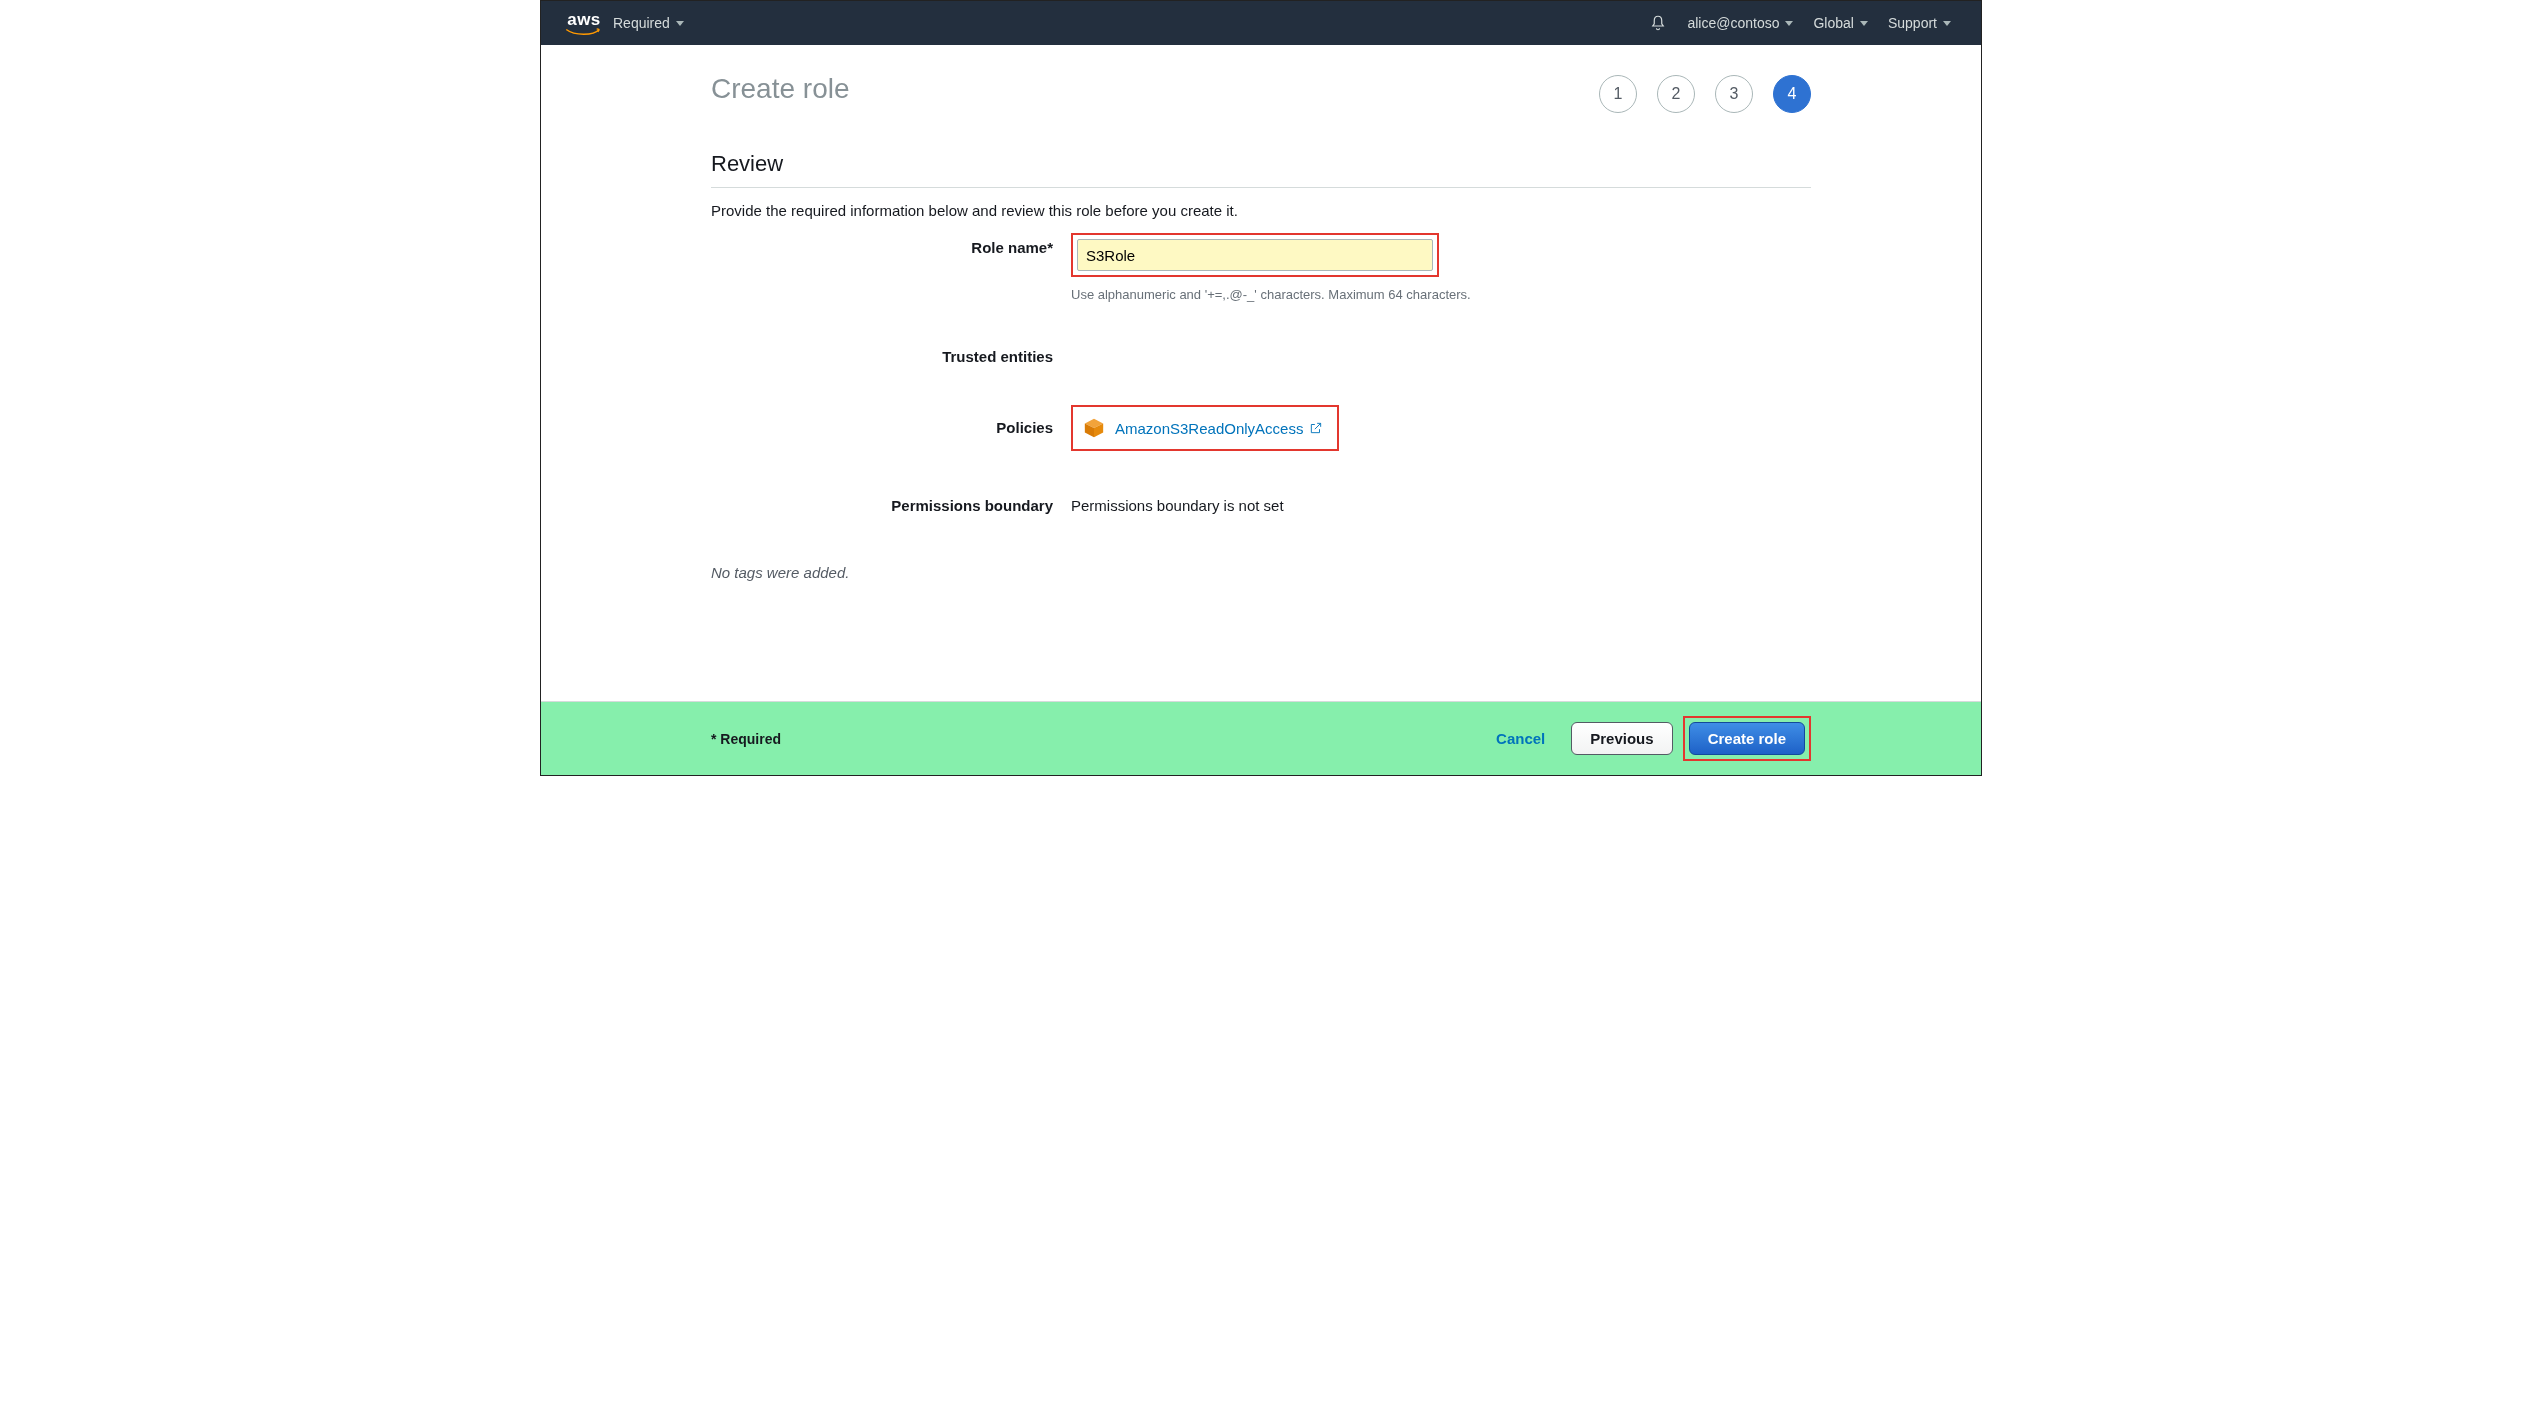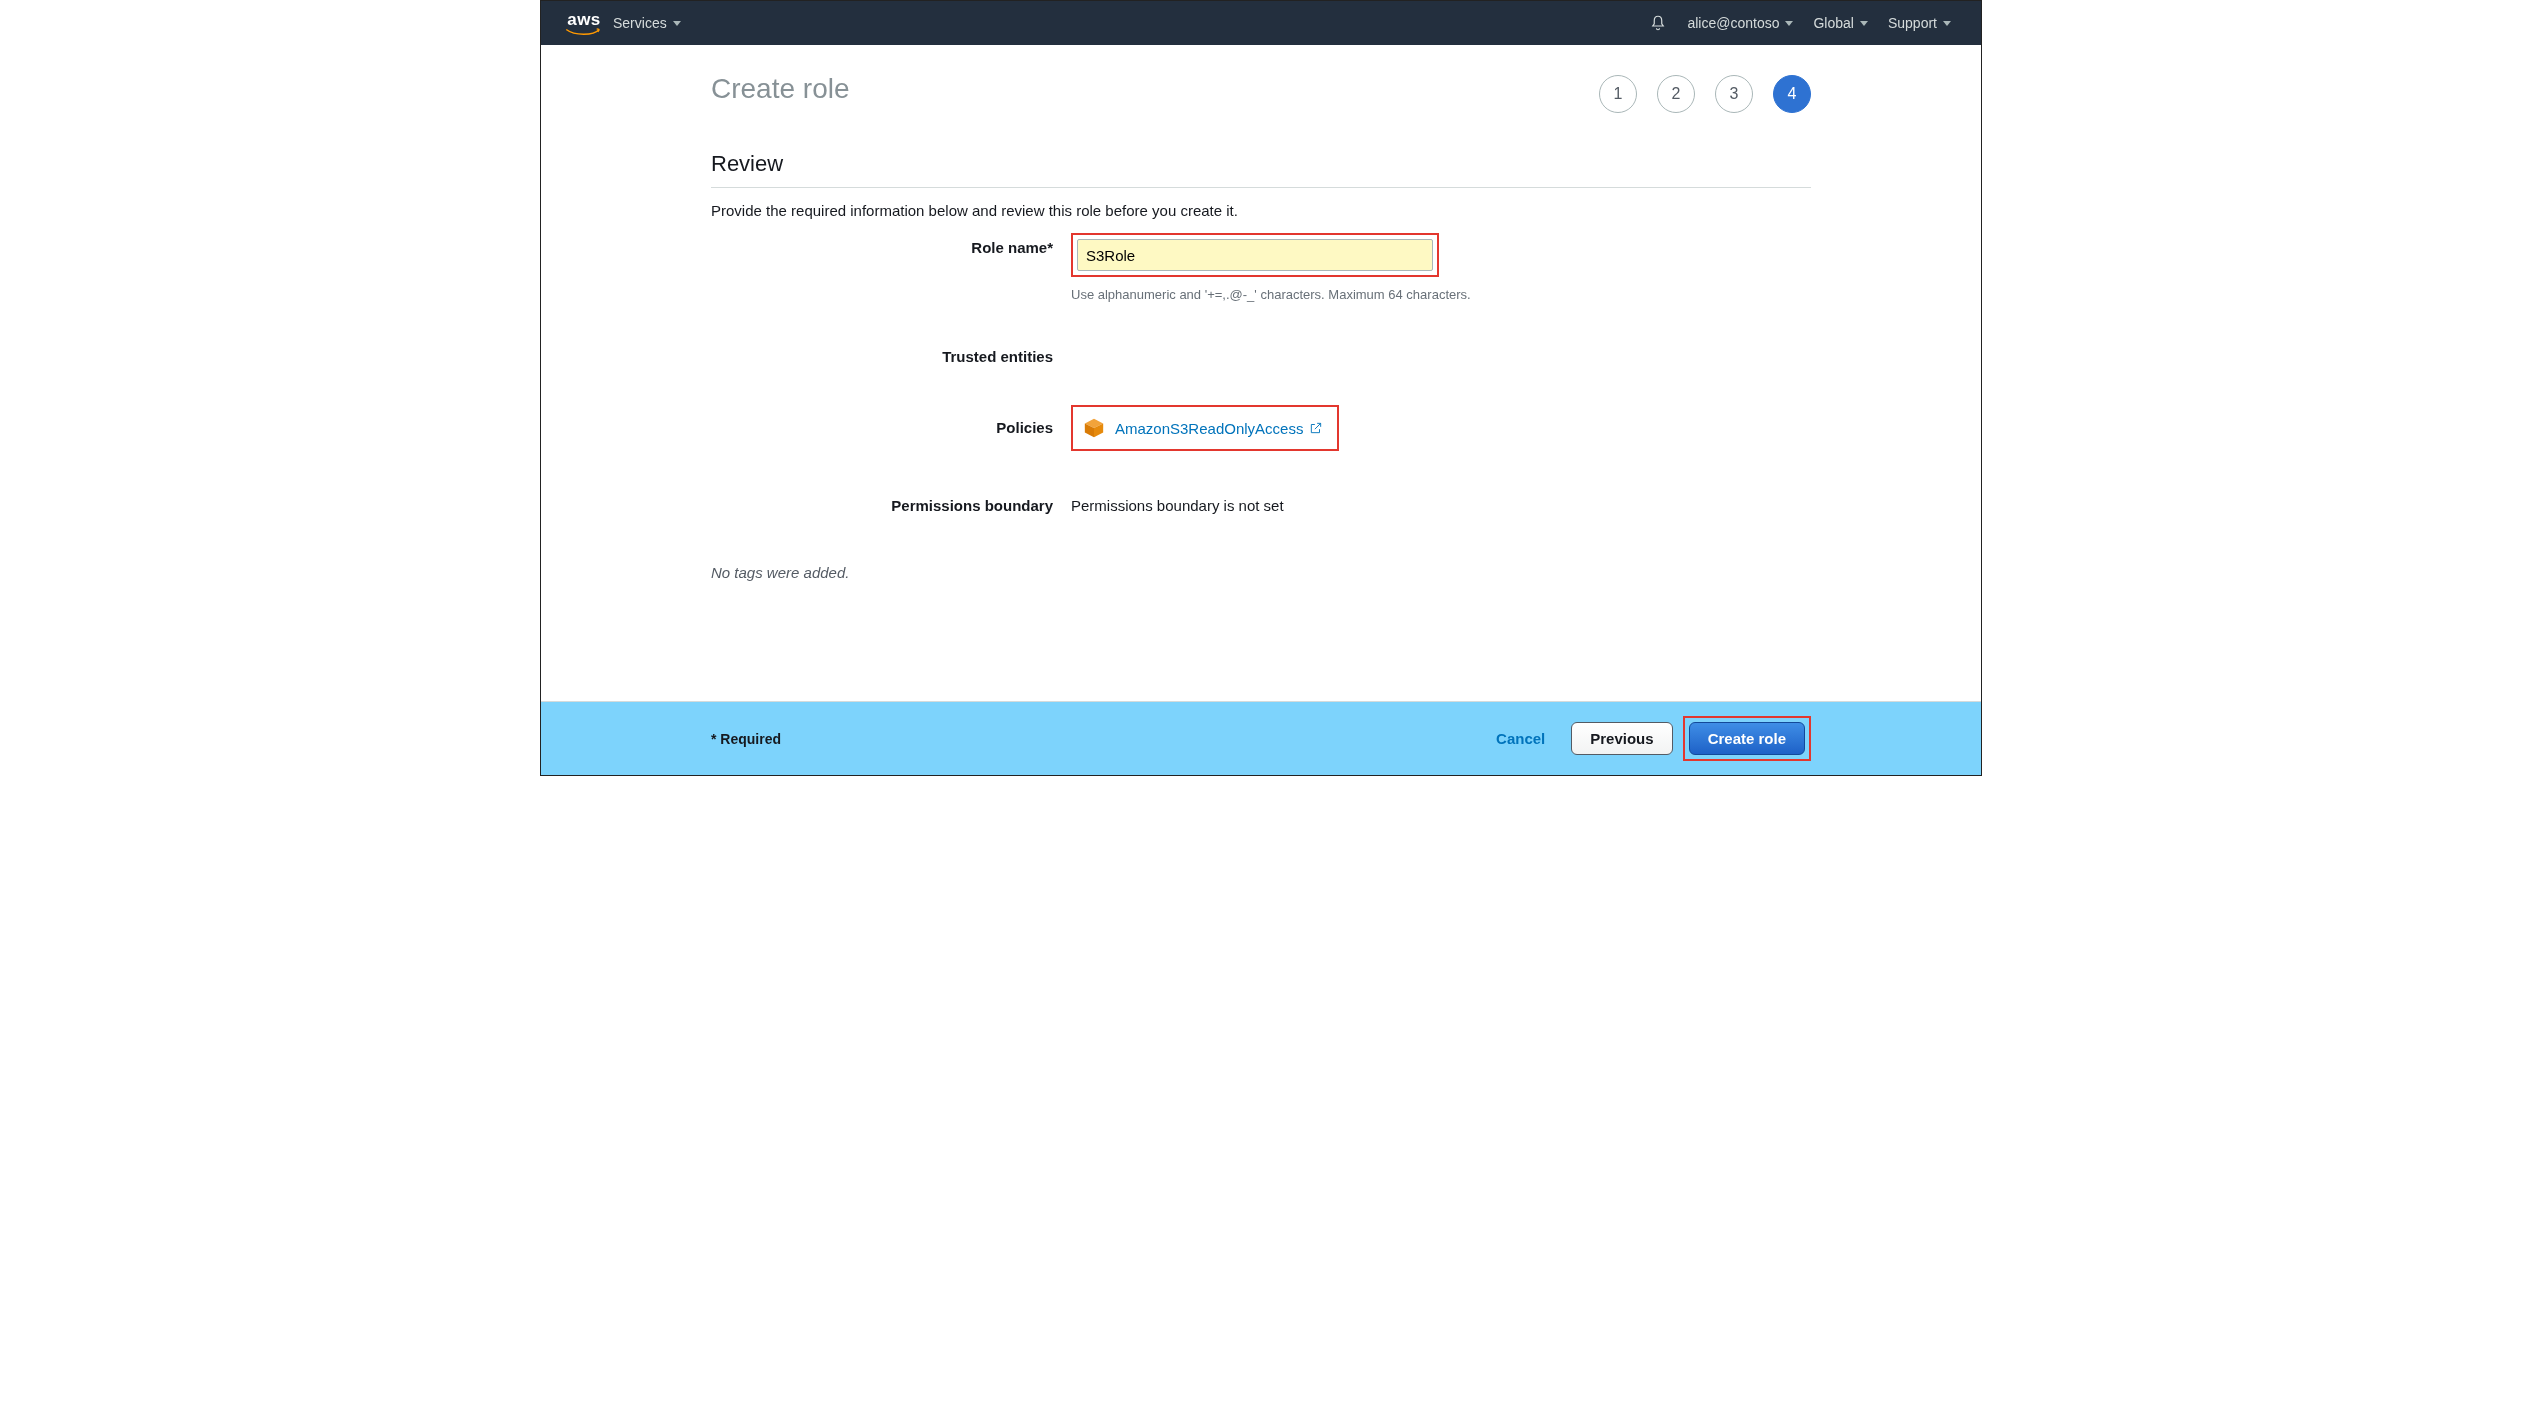--- a/index.html
+++ b/index.html
@@ -135,21 +135,21 @@
   .no-tags {
     font-style: italic;
     color:#545b64;
     font-size:15px;
     margin-top: 50px;
   }
 
   
   .footer-bar {
     border-top:1px solid #d5dbdb;
-    background:#7dd3fc;
+    background:#86efac;
     padding: 14px 0;
   }
   .footer-inner {
     width:1100px; margin:0 auto;
     display:flex; align-items:center;
   }
   .required-note { font-size:14px; font-weight:700; color:#16191f; }
   .footer-spacer { flex:1; }
   .btn-link {
     background:none; border:none; color:#0073bb; font-size:15px; font-weight:700;
@@ -181,21 +181,21 @@
 
   <div class="top-nav">
     <div class="aws-logo">
       <span class="aws-logo-text">aws</span>
       <svg class="aws-smile" viewBox="0 0 60 12">
         <path d="M2 2 C 15 12, 45 12, 54 2" stroke="#ff9900" stroke-width="2.2" fill="none"></path>
         <path d="M54 2 L50 1 M54 2 L52 6" stroke="#ff9900" stroke-width="2" fill="none"></path>
       </svg>
     </div>
     <div class="nav-item">
-      <span>Services</span>
+      <span>Required</span>
       <span class="caret-down"></span>
     </div>
     <div class="nav-spacer"></div>
     <div class="nav-item">
       <svg class="bell-icon" viewBox="0 0 24 24">
         <path d="M12 3 C9 3 7 5 7 9 L7 13 L5 16 L19 16 L17 13 L17 9 C17 5 15 3 12 3 Z"></path>
         <path d="M10 19 C10 20 11 21 12 21 C13 21 14 20 14 19"></path>
       </svg>
     </div>
     <div class="nav-item">

